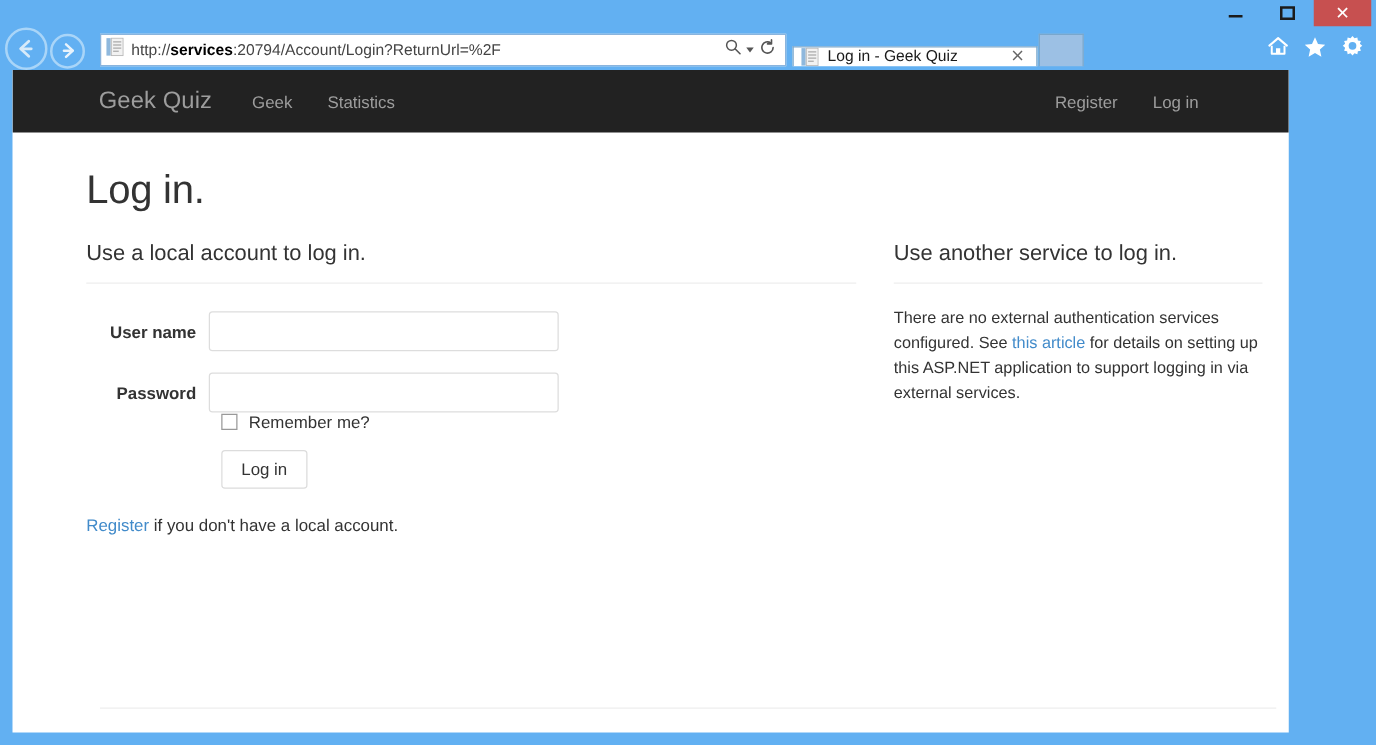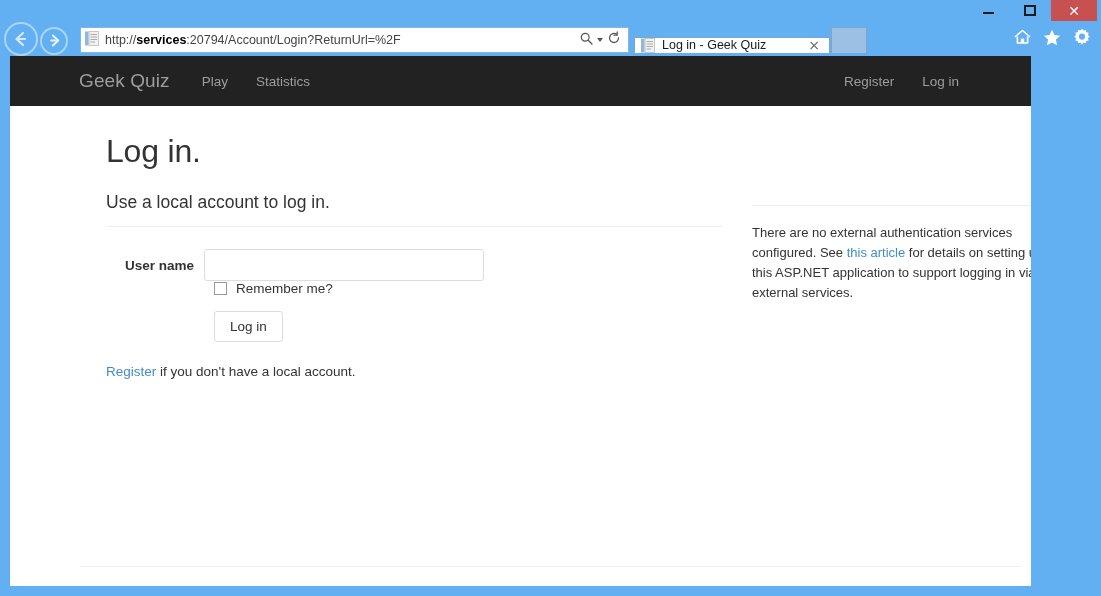--- a/index.html
+++ b/index.html
@@ -134,21 +134,21 @@
     letter-spacing: 0.1px;
   }
   .navlink {
     color: #9d9d9d; font-size: 13.5px;
     text-decoration: none;
     padding: 0 14px;
   }
   .nav-right { margin-left: auto; display: flex; align-items: center; margin-right: 58px; }
 
   
-  .page { padding: 0 96px; position: relative; }
+  .page { padding: 0 59px; position: relative; }
   .page-title {
     font-size: 32px; font-weight: normal; color: #333;
     margin: 27px 0 0 0; letter-spacing: -0.2px;
   }
   .columns { display: flex; margin-top: 22px; justify-content: space-between; }
   .col-left { width: 616px; flex: 0 0 auto; }
   .col-right { width: 295px; flex: 0 0 auto; margin-left: 30px; }
 
   .subhead {
     font-size: 17.5px; font-weight: normal; color: #333;
@@ -305,21 +305,21 @@
                  L3.1 10.2 L1.2 8.6 L3.1 7 L2.3 4.7 L4.7 4.3 L5.1 1.9 L7.4 2.6 Z" fill="#ffffff"></path>
         <circle cx="9" cy="8.6" r="3.1" fill="#62b0f2"></circle>
       </svg>
     </span>
   </div>
 
   <div class="viewport">
 
     <div class="sitenav">
       <a class="brand" href="#">Geek Quiz</a>
-      <a class="navlink" href="#">Play</a>
+      <a class="navlink" href="#">Geek</a>
       <a class="navlink" href="#">Statistics</a>
       <div class="nav-right">
         <a class="navlink" href="#">Register</a>
         <a class="navlink" href="#">Log in</a>
       </div>
     </div>
 
     <div class="page">
       <h1 class="page-title">Log in.</h1>
 
@@ -327,34 +327,39 @@
 
         <div class="col-left">
           <h4 class="subhead">Use a local account to log in.</h4>
           <hr class="rule">
 
           <div class="formrow first">
             <div class="flabel">User name</div>
             <input class="finput" type="text" value="" placeholder="" style="">
           </div>
 
+          <div class="formrow">
+            <div class="flabel">Password</div>
+            <input class="finput" type="password" value="" placeholder="" style="">
+          </div>
 
           <div class="checkrow">
             <div class="cbox"></div>
             <span class="clabel">Remember me?</span>
           </div>
 
           <div class="btnrow">
             <button class="btn">Log in</button>
           </div>
 
           <div class="afterform"><a class="link" href="#">Register</a><span> if you don't have a local account.</span></div>
         </div>
 
         <div class="col-right">
+          <h4 class="subhead">Use another service to log in.</h4>
           <hr class="rule">
           <p class="rtext"><span>There are no external authentication services configured. See </span><a class="link" href="#">this article</a><span> for details on setting up this ASP.NET application to support logging in via external services.</span></p>
         </div>
 
       </div>
 
       <div class="footer">
         <hr class="rule">
         <div class="footer-text">© 2014 - Geek Quiz</div>
       </div>

